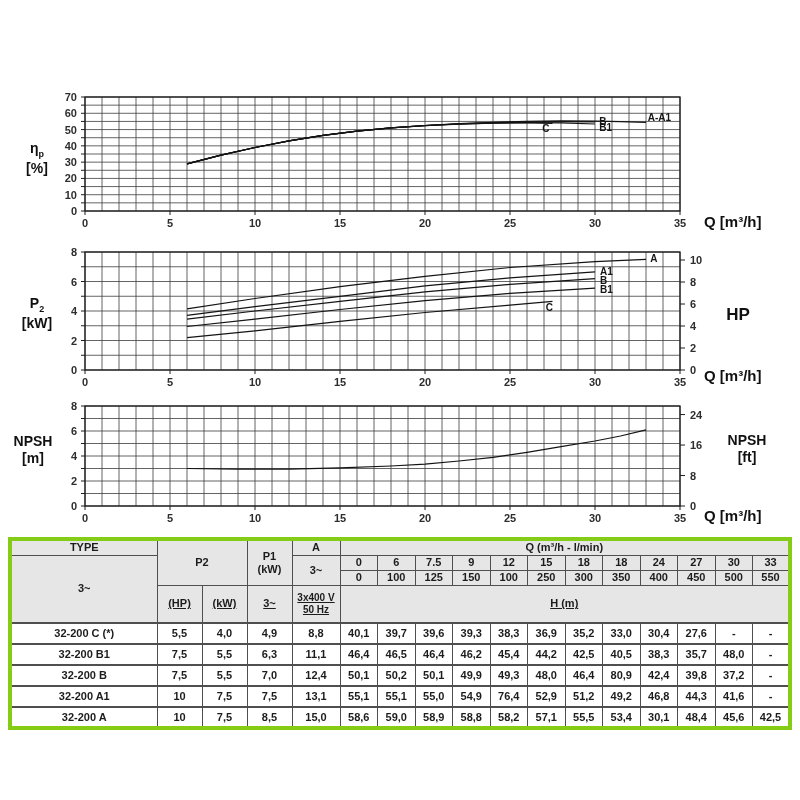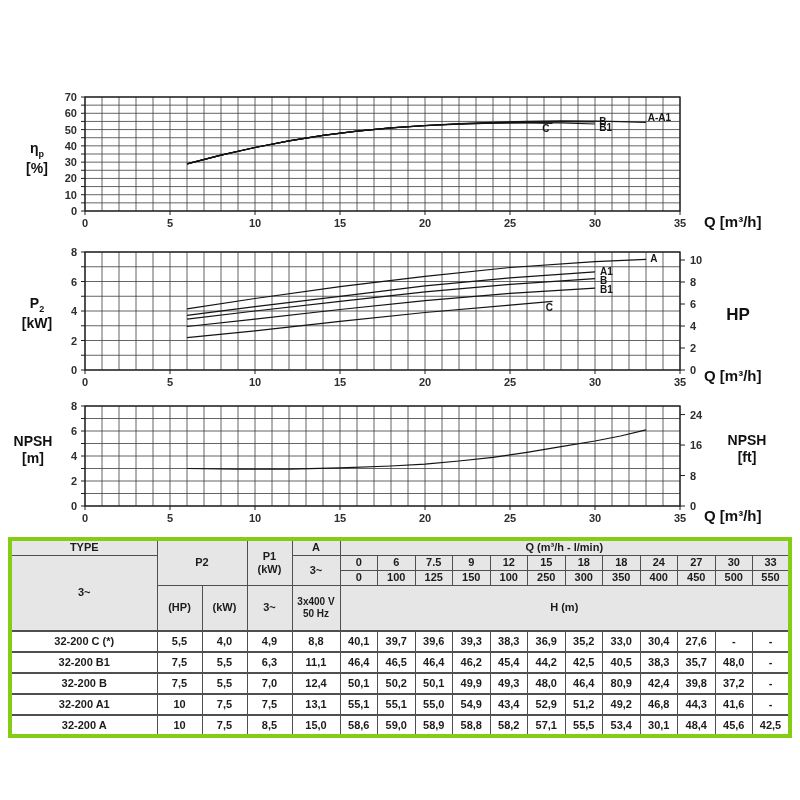--- a/index.html
+++ b/index.html
@@ -14,21 +14,21 @@
   
   .ptable{position:absolute;left:8px;top:537px;width:784px;border-collapse:collapse;
           table-layout:fixed;font-family:"Liberation Sans",sans-serif;font-size:11px;
           font-weight:bold;color:#1c1c1c;}
   .ptable th,.ptable td{border:1px solid #4f4f4f;padding:0 1px;text-align:center;
           vertical-align:middle;line-height:1.15;overflow:hidden;white-space:nowrap;}
   .ptable{border:4px solid #84cc16;}
   .ptable thead th{background:#e6e6e6;font-weight:bold;}
   .ptable tbody td{background:#ffffff;border-top-width:2px;}
   .ptable tbody tr{height:21px;}
-  .r1{height:16px;} .r2{height:15px;} .r3{height:15px;} .r4{height:46px;}
+  .r1{height:16px;} .r2{height:15px;} .r3{height:15px;} .r4{height:38px;text-decoration:underline;}
   .small2{font-size:10px;line-height:1.15;}
 </style>
 </head>
 <body>
 
 <div class="page">
 
   <svg id="charts-svg" width="800" height="535">
       <g>
         <line x1="85" y1="97" x2="85" y2="211" stroke="#3d3d3d" stroke-width="0.8"></line>
@@ -475,21 +475,21 @@
         <tr>
           <td>32-200 A1</td>
           <td>10</td>
           <td>7,5</td>
           <td>7,5</td>
           <td>13,1</td>
           <td>55,1</td>
           <td>55,1</td>
           <td>55,0</td>
           <td>54,9</td>
-          <td>43,4</td>
+          <td>76,4</td>
           <td>52,9</td>
           <td>51,2</td>
           <td>49,2</td>
           <td>46,8</td>
           <td>44,3</td>
           <td>41,6</td>
           <td>-</td>
         </tr>
         <tr>
           <td>32-200 A</td>

